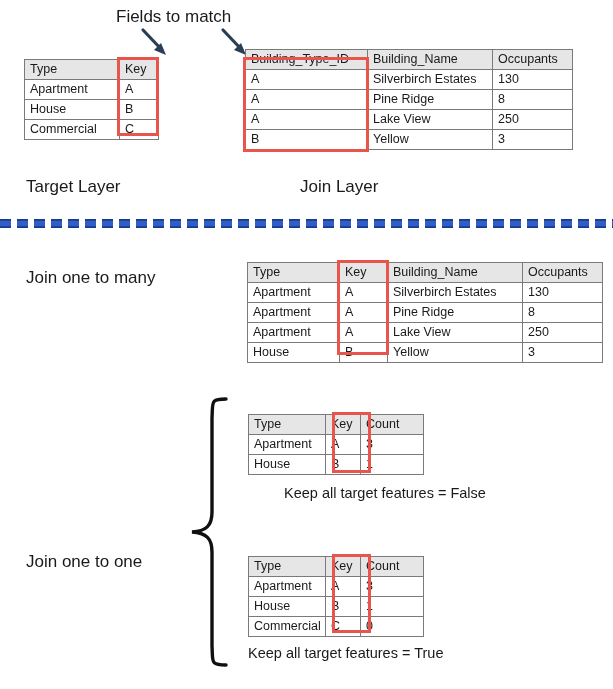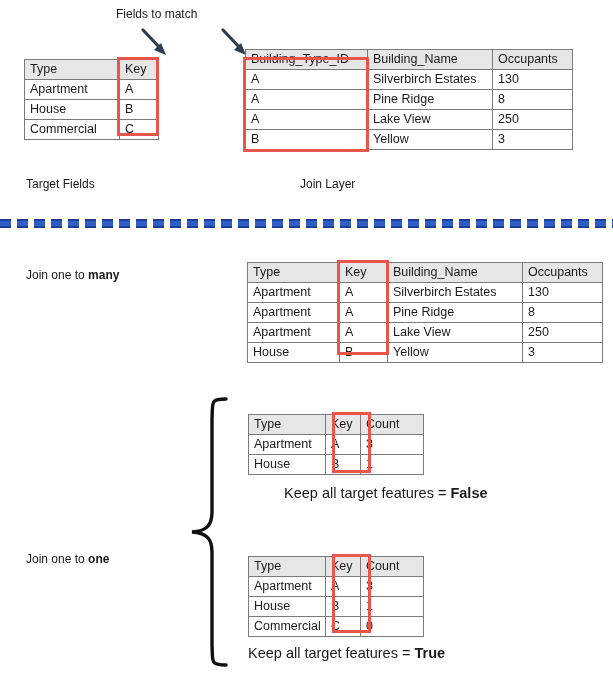--- a/index.html
+++ b/index.html
@@ -17,22 +17,22 @@
   }
   .abs { position: absolute; }
 
   
   .label {
     font-size: 14.5px;
     color: #1a1a1a;
     white-space: nowrap;
     line-height: 1.2;
   }
-  .label-lg { font-size: 12px; }
-  .bold { font-weight: bold; }
+  .label-lg { font-size: 17px; }
+  .bold { font-weight: normal; }
 
   
   table.grid {
     border-collapse: collapse;
     background: #ffffff;
     font-size: 12.5px;
     table-layout: fixed;
   }
   table.grid td, table.grid th {
     border: 1px solid #7a7a7a;
@@ -150,21 +150,21 @@
       <tr>
         <td>B</td>
         <td>Yellow</td>
         <td>3</td>
       </tr>
     </tbody>
   </table>
 </div>
 <div class="redbox" style="left:243px; top:57px; width:126px; height:95px;"></div>
 
-<div class="abs label label-lg" style="left:26px; top:177px;">Target Fields</div>
+<div class="abs label label-lg" style="left:26px; top:177px;">Target Layer</div>
 <div class="abs label label-lg" style="left:300px; top:177px;">Join Layer</div>
 
 <svg class="divider" style="top:219px;" width="613" height="9" viewBox="0 0 613 9" preserveAspectRatio="none">
   <g>
     <line x1="0" y1="4.5" x2="613" y2="4.5" stroke="#2f5fc4" stroke-width="9" stroke-dasharray="11 6"></line>
     <line x1="0" y1="0.9" x2="613" y2="0.9" stroke="#1a3a8f" stroke-width="1.8" stroke-dasharray="11 6"></line>
     <line x1="0" y1="8.1" x2="613" y2="8.1" stroke="#1a3a8f" stroke-width="1.8" stroke-dasharray="11 6"></line>
   </g>
 </svg>
 

